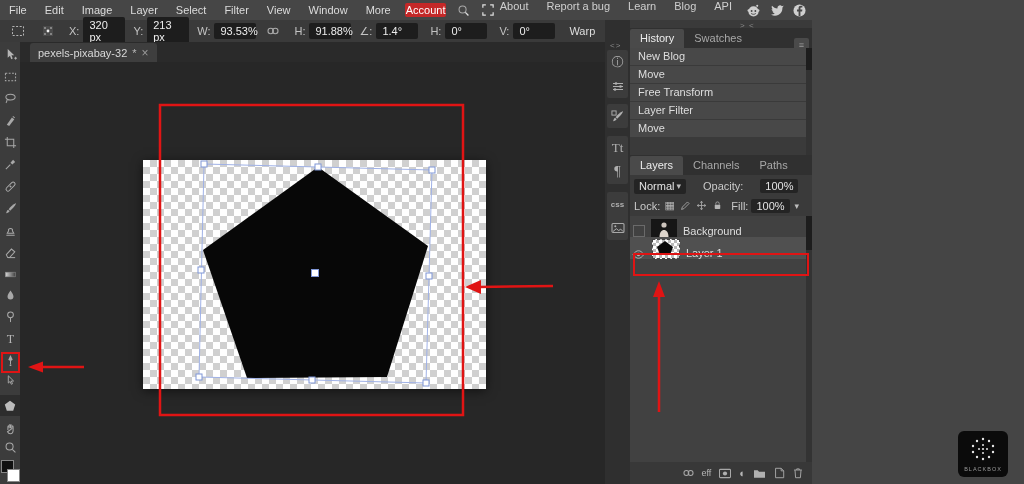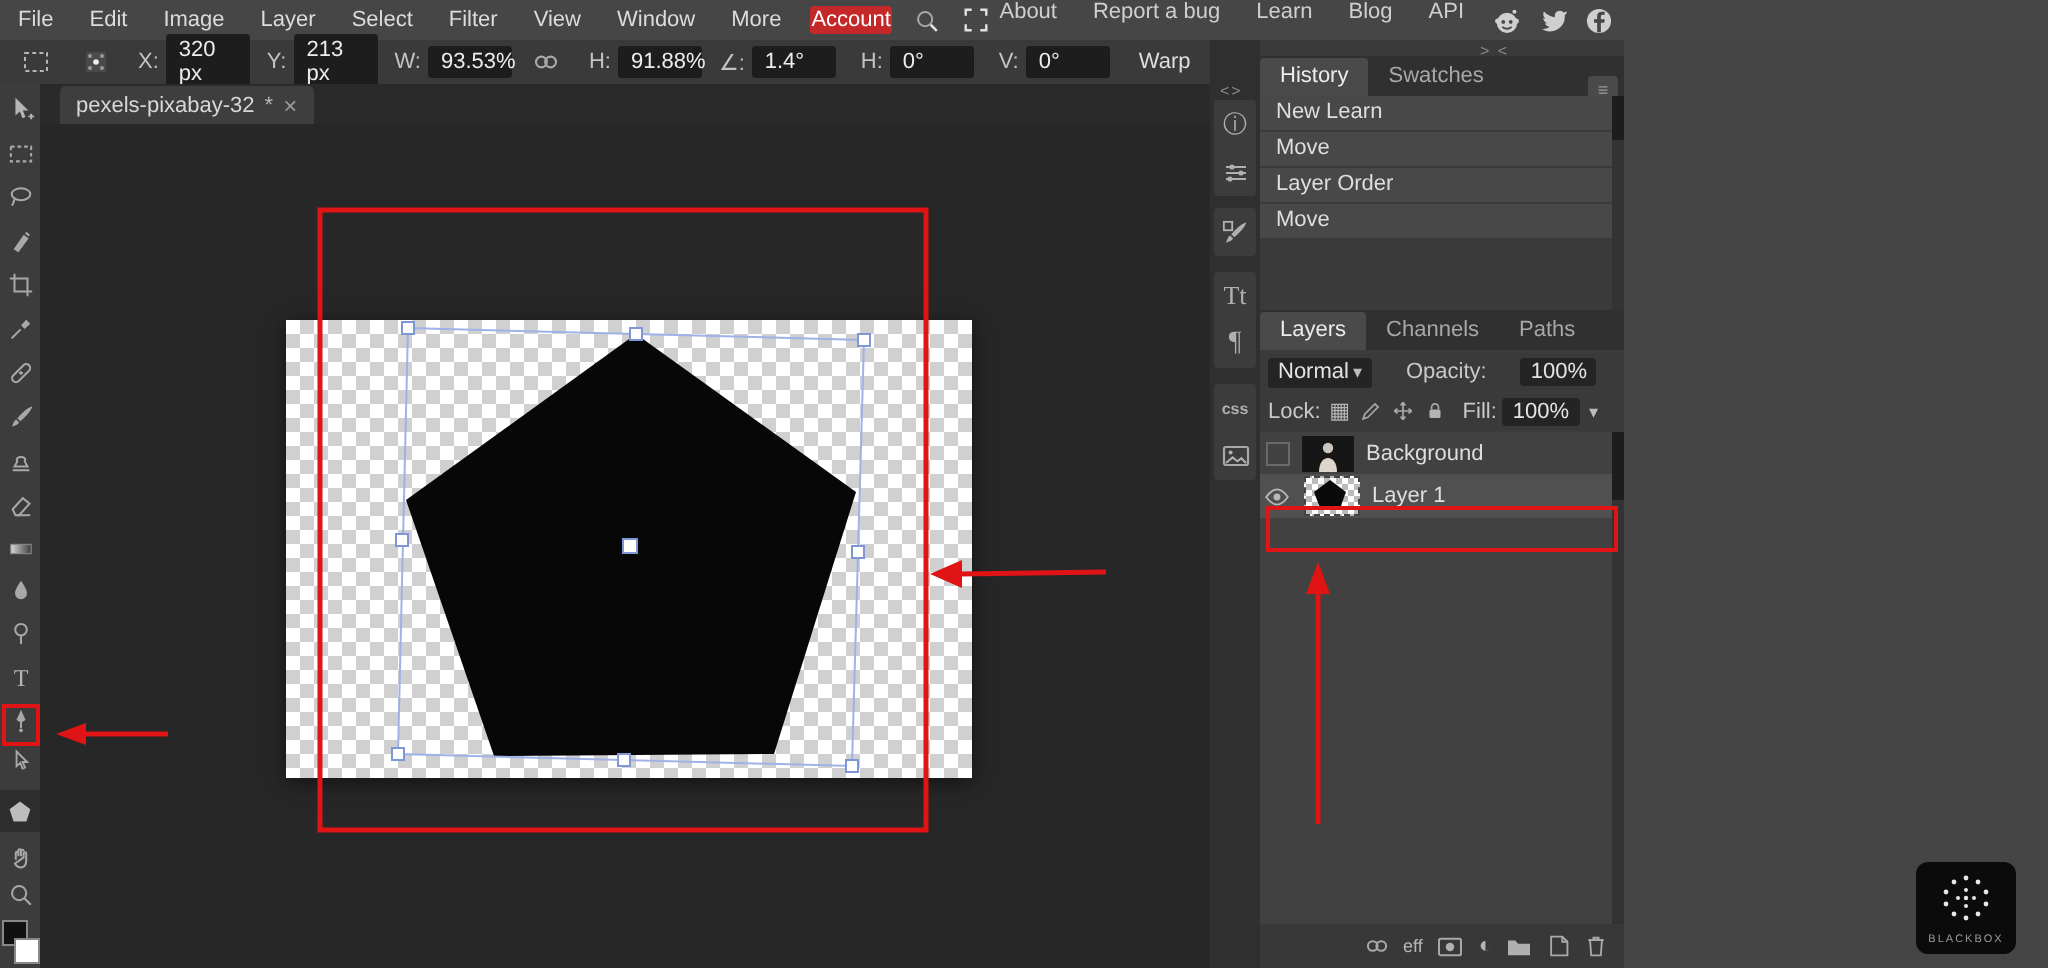--- a/index.html
+++ b/index.html
@@ -61,21 +61,21 @@
   .pmenu{position:absolute;right:3px;width:15px;height:14px;background:#4a4a4a;border-radius:2px;color:#9a9a9a;
          display:flex;align-items:center;justify-content:center;font-size:9px;}
   .hrow{height:17px;line-height:17px;background:#484848;border-bottom:1px solid #3a3a3a;padding-left:8px;color:#dedede;}
   .sbar{position:absolute;width:6px;background:#333;}
   .sthumb{position:absolute;left:0;width:6px;background:#1d1d1d;}
   .ctl{position:absolute;left:0;width:182px;display:flex;align-items:center;color:#c9c9c9;}
   .selbox{background:#242424;border-radius:2px;height:15px;display:flex;align-items:center;justify-content:space-between;padding:0 5px;color:#e3e3e3;}
   .valbox{background:#242424;border-radius:2px;height:14px;display:flex;align-items:center;padding:0 5px;color:#e3e3e3;}
   .dd{color:#bdbdbd;font-size:9px;margin-left:2px;}
   .lockico{display:flex;align-items:center;justify-content:center;width:13px;color:#b5b5b5;}
-  .lrow{position:absolute;left:0;width:176px;height:21px;display:flex;align-items:center;gap:6px;color:#dedede;}
+  .lrow{position:absolute;left:0;width:176px;height:21px;display:flex;align-items:flex-end;gap:6px;color:#dedede;}
   .thumb{width:26px;height:18px;position:relative;overflow:hidden;flex:0 0 auto;}
   .eyebox{width:16px;display:flex;justify-content:center;flex:0 0 auto;}
   .chk{width:10px;height:10px;border:1px solid #6a6a6a;margin-left:3px;flex:0 0 auto;}
   .pbottom{position:absolute;left:0;bottom:0;width:182px;height:22px;background:#383838;display:flex;align-items:center;justify-content:flex-end;gap:7px;padding-right:8px;box-sizing:border-box;}
 
   
   .rightgap{left:812px;top:20px;width:212px;height:464px;background:#454545;}
   .bbox{position:absolute;right:16px;bottom:7px;width:50px;height:46px;background:#0b0b0b;border-radius:6px;}
 
   
@@ -376,23 +376,24 @@
 
   <div class="panels abs">
     <span class="abs collapse" style="left:110px;top:1px">&gt; &lt;</span>
 
     <div class="ptabs" style="top:8px">
       <span class="ptab on">History</span>
       <span class="ptab">Swatches</span>
       <span class="pmenu" style="top:10px">≡</span>
     </div>
     <div class="abs" style="left:0;top:28px;width:182px">
-      <div class="hrow">New Learn</div>
+      <div class="hrow">New Blog</div>
       <div class="hrow">Move</div>
-      <div class="hrow">Layer Order</div>
+      <div class="hrow">Free Transform</div>
+      <div class="hrow">Layer Filter</div>
       <div class="hrow">Move</div>
     </div>
     <div class="sbar" style="right:0;top:28px;height:107px">
         <span class="sthumb" style="top:0;height:22px"></span>
       </div>
 
     <div class="ptabs" style="top:135px">
       <span class="ptab on">Layers</span>
       <span class="ptab">Channels</span>
       <span class="ptab">Paths</span>

